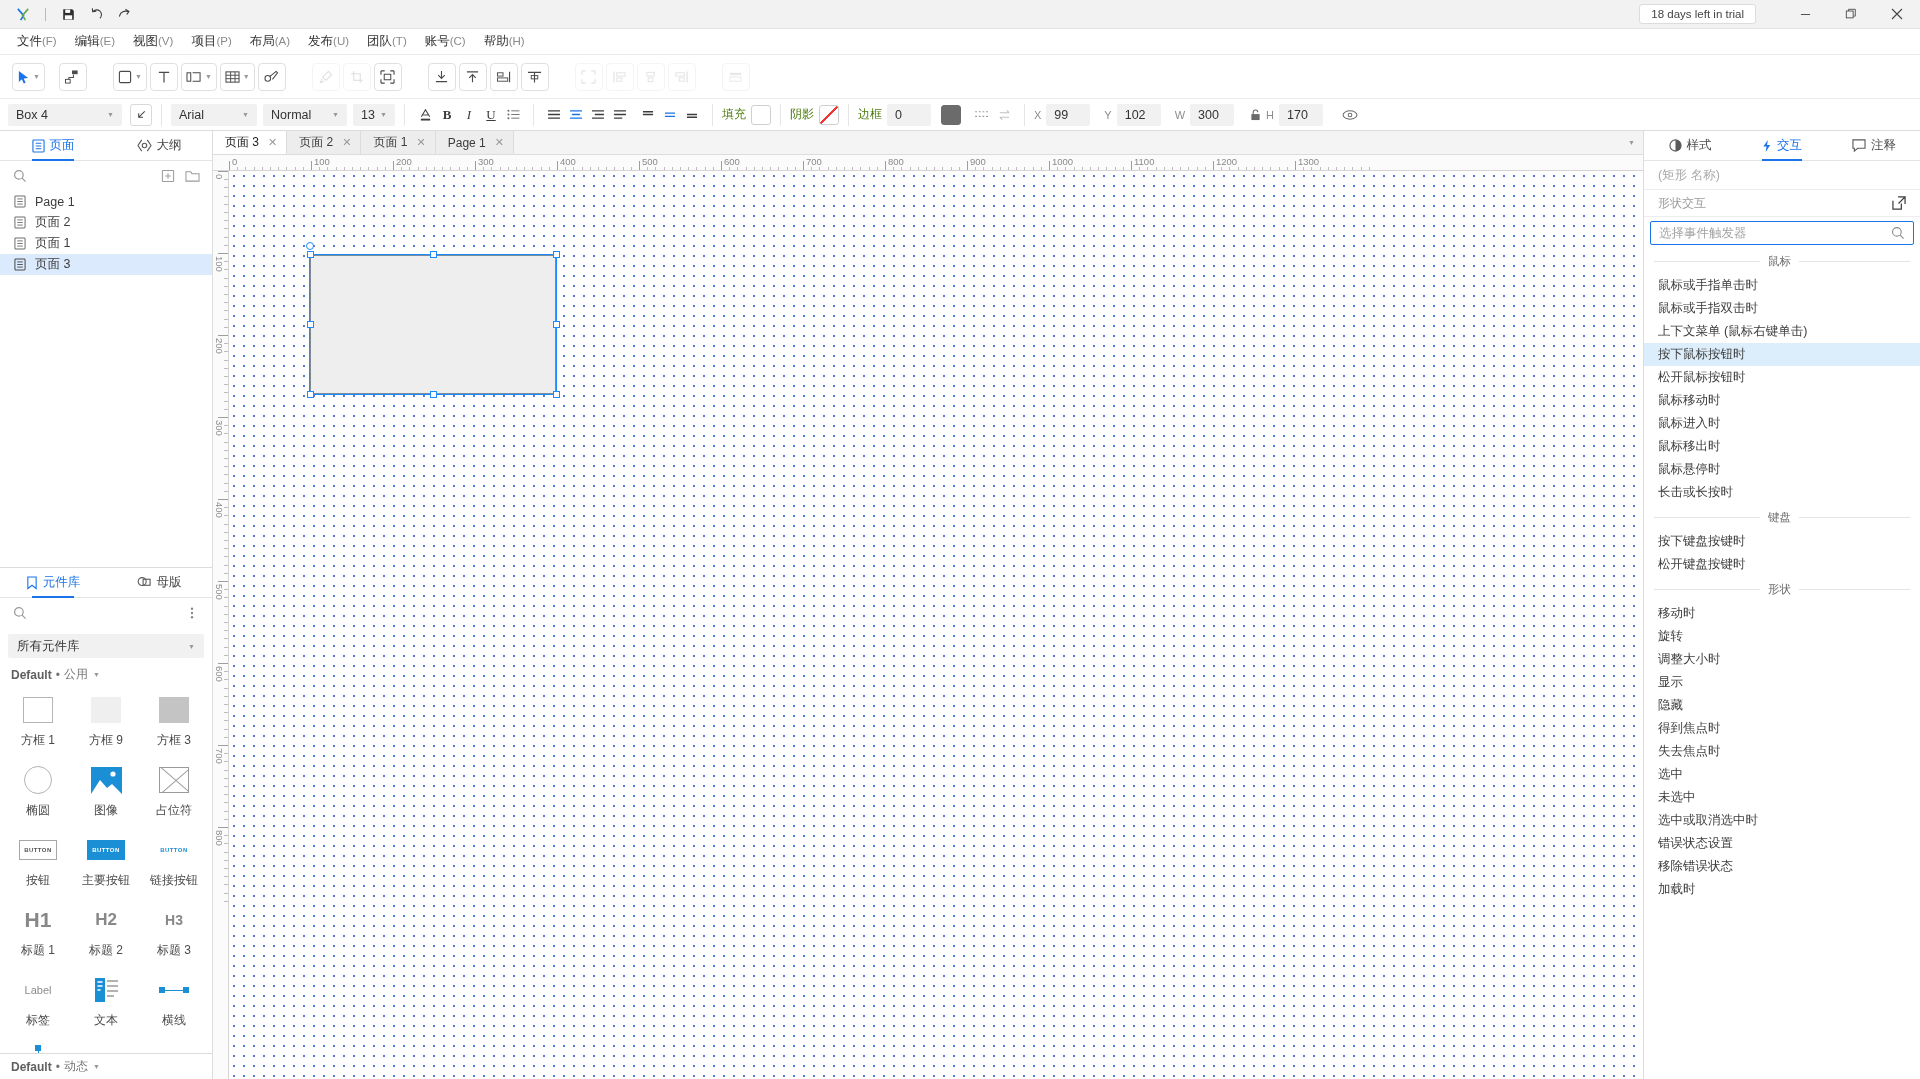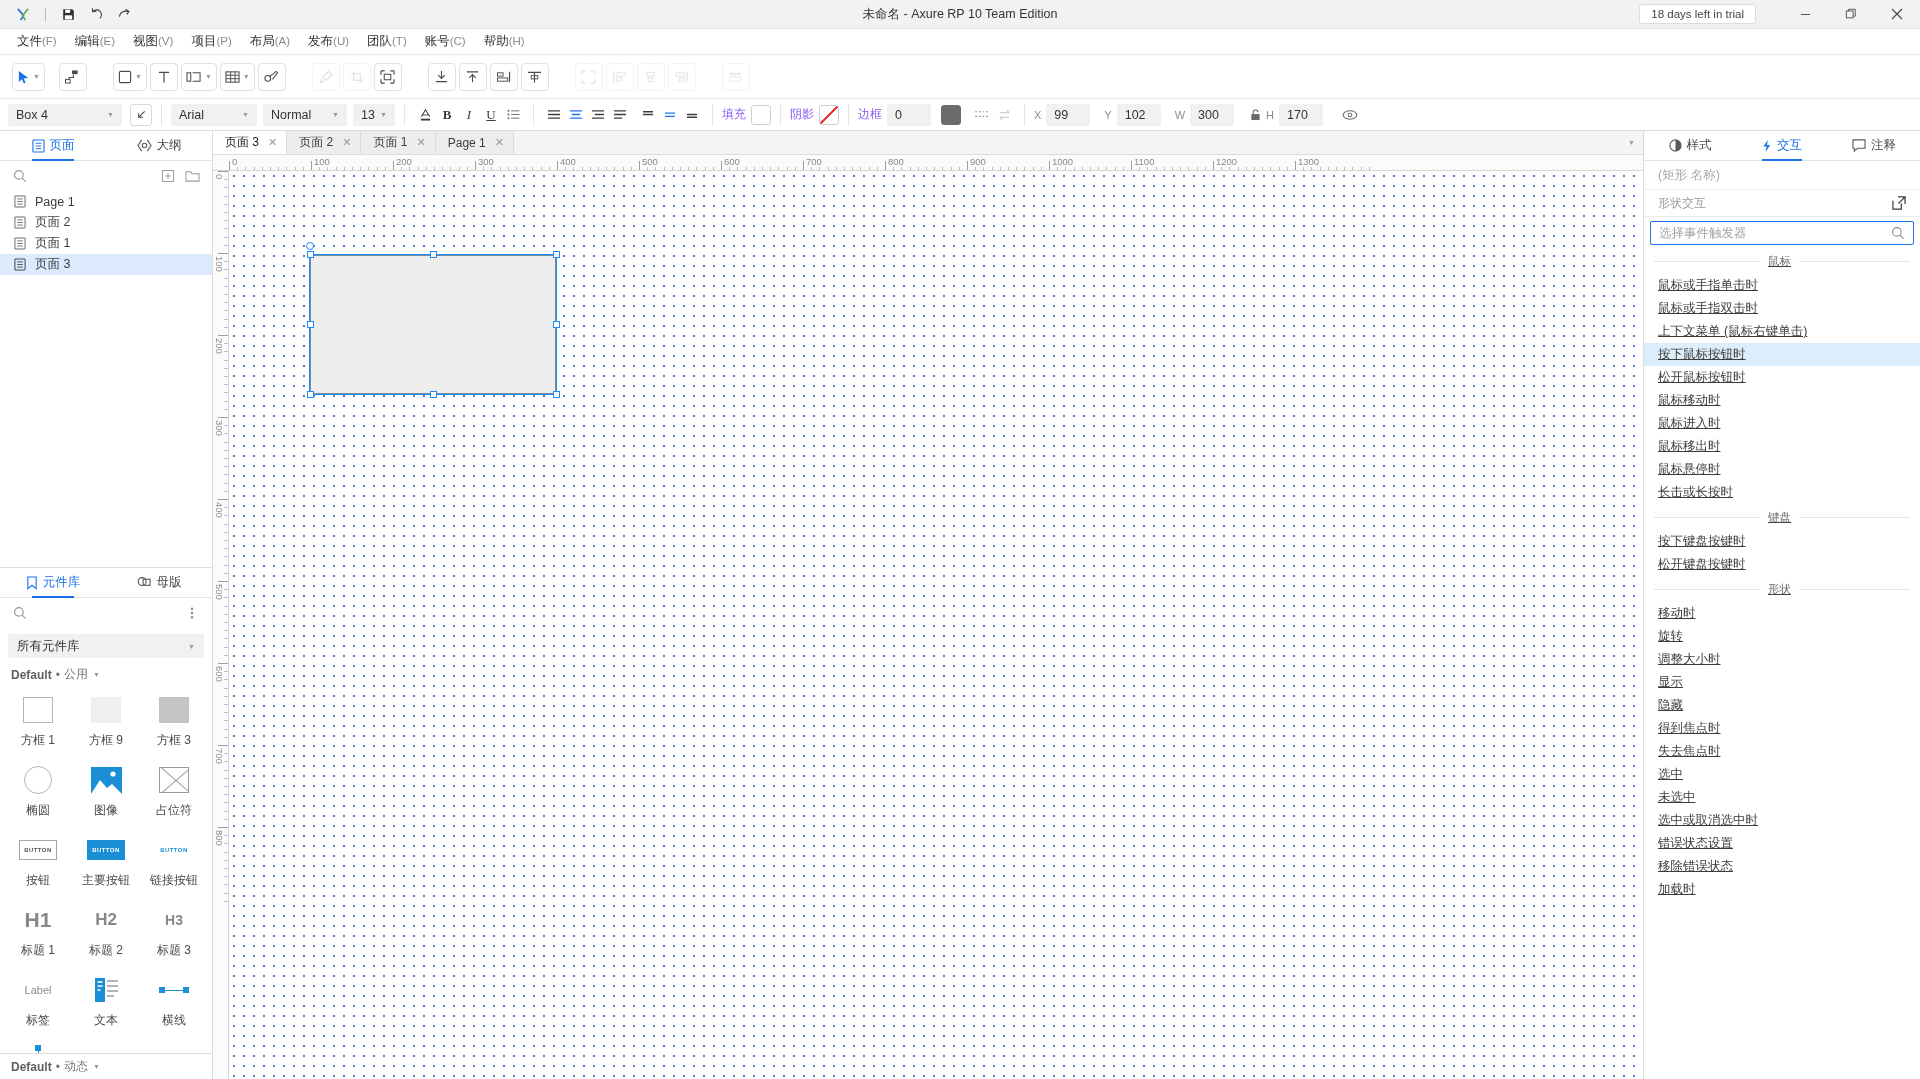--- a/index.html
+++ b/index.html
@@ -128,21 +128,21 @@
   .p-weight { width: 84px; }
   .p-size { width: 42px; }
   .p-num { width: 44px; justify-content: flex-start; }
   .p-btn {
     width: 22px; height: 22px; border-radius: 3px;
     display: flex; align-items: center; justify-content: center;
     cursor: pointer; color: #3c3c3c; font-size: 13px;
   }
   .p-btn.active svg { fill: #1a73e8; stroke: #1a73e8; }
   .p-btn.boxed { border: 1px solid #d9d9d9; }
-  .p-label { font-size: 12px; color: #8b5cf6; margin-right: 5px; }
+  .p-label { font-size: 12px; color: #4d7c0f; margin-right: 5px; }
   .p-label.lt { color: #8d8d8d; font-size: 11px; }
   .swatch {
     width: 20px; height: 20px; border: 1px solid #cfcfcf; border-radius: 3px;
     background: #fff; cursor: pointer;
   }
   .swatch.none {
     background:
       linear-gradient(to bottom right, transparent 0%, transparent 46%,
       #e33 46%, #e33 54%, transparent 54%, transparent 100%), #fff;
   }
@@ -350,21 +350,21 @@
     border-bottom: 1px solid #ededed;
   }
   .r-subhead .ext { margin-left: auto; color: #3c3c3c; cursor: pointer; }
   .r-searchbox {
     margin: 4px 6px 0; height: 24px;
     border: 1px solid #1a73e8; border-radius: 2px;
     display: flex; align-items: center; padding: 0 8px;
     font-size: 12.5px; color: #a3a3a3; cursor: text;
   }
   .r-searchbox .sv { flex: 1; }
-  .evt-list { flex: 1; overflow: hidden; padding-top: 3px; text-decoration: underline; }
+  .evt-list { flex: 1; overflow: hidden; padding-top: 3px; }
   .evt-group {
     display: flex; align-items: center; gap: 8px;
     padding: 6px 10px 5px; font-size: 11.5px; color: #6d6d6d;
   }
   .evt-group .ln { height: 1px; background: #e4e4e4; }
   .evt-group .ln.l { width: 106px; }
   .evt-group .ln.r { flex: 1; }
   .evt-item {
     height: 23px; display: flex; align-items: center;
     padding-left: 14px; font-size: 12.5px; color: #3c3c3c;
@@ -400,21 +400,20 @@
           <path d="M4 2 L4.5 5.8 L8.3 5" stroke="#3c3c3c" stroke-width="1.3" fill="none" stroke-linecap="round" stroke-linejoin="round"></path>
         </svg>
       </div>
       <div class="tb-icon">
         <svg width="15" height="15" viewBox="0 0 18 18">
           <path d="M3 11 C4 6 9 4 14 5.5" stroke="#3c3c3c" stroke-width="1.3" fill="none" stroke-linecap="round"></path>
           <path d="M10.5 3 L14.3 5.4 L12 8.6" stroke="#3c3c3c" stroke-width="1.3" fill="none" stroke-linecap="round" stroke-linejoin="round"></path>
         </svg>
       </div>
     </div>
-    <div class="tb-title">未命名 - Axure RP 10 Team Edition</div>
     <div class="tb-right">
       <div class="trial-badge">18 days left in trial</div>
       <div class="win-btn">
         <svg width="11" height="11" viewBox="0 0 12 12">
             <path d="M1 6h10" stroke="#444" stroke-width="1"></path>
           </svg>
       </div>
       <div class="win-btn">
         <svg width="12" height="12" viewBox="0 0 14 14">
           <rect x="1.5" y="3.5" width="8" height="8" stroke="#444" stroke-width="1" fill="none"></rect>

